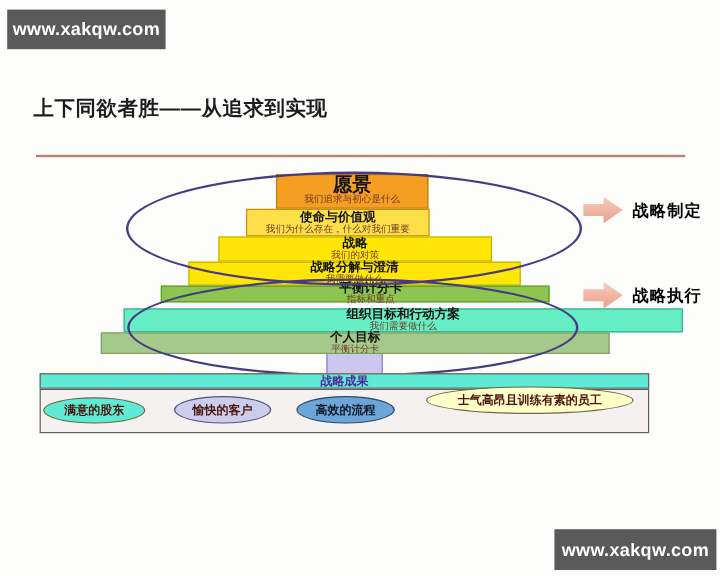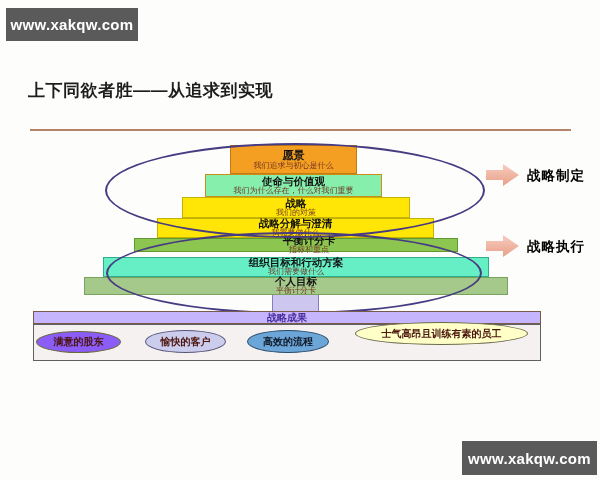--- a/index.html
+++ b/index.html
@@ -24,48 +24,48 @@
   }
   .title-rule{left:30px;top:129px;width:541px;height:2px;background:#b5826b;}
   
   .lvl{
     display:flex;flex-direction:column;justify-content:center;align-items:center;
     text-align:center;z-index:1;box-sizing:border-box;
   }
   .lvl .t{font-size:10.5px;line-height:11px;font-weight:bold;color:#121212;white-space:nowrap;}
   .lvl .s{font-size:8px;line-height:8.5px;color:#713527;white-space:nowrap;}
   .lvl1{left:230px;top:145px;width:127px;height:29px;background:#F49E22;border:1px solid #c07b14;}
-  .lvl1 .t{font-size:11px;line-height:14px;}
-  .lvl2{left:205px;top:174px;width:177px;height:23px;background:#86efac;border:1px solid #cf8d16;}
+  .lvl1 .t{font-size:16px;line-height:14px;}
+  .lvl2{left:205px;top:174px;width:153px;height:23px;background:#fde047;border:1px solid #cf8d16;}
   .lvl3{left:182px;top:197px;width:228px;height:21px;background:#FFE606;border:1px solid #c3b300;}
   .lvl4{left:157px;top:218px;width:277px;height:20px;background:#FFE606;border:1px solid #c3b300;}
   .lvl5{left:134px;top:238px;width:324px;height:14px;background:#8CC650;border:1px solid #5f9a2e;padding-left:26px;}
-  .lvl6{left:103px;top:257px;width:386px;height:20px;background:#66EFC5;border:1px solid #2fae8d;}
+  .lvl6{left:103px;top:257px;width:466px;height:20px;background:#66EFC5;border:1px solid #2fae8d;}
   .lvl7{left:84px;top:277px;width:424px;height:18px;background:#A5C98B;border:1px solid #78a35c;}
   
   .oval-outline{
     border:2px solid #473B82;border-radius:50%;background:transparent;
     z-index:2;pointer-events:none;
   }
   .oval-top{left:105px;top:143px;width:376px;height:91px;}
   .oval-bottom{left:106px;top:232px;width:372px;height:78px;}
   
   .connector{left:272px;top:289px;width:45px;height:23px;background:#CDC7F0;border:1px solid #8a7cc0;z-index:0;}
   
   .results-bar{
-    left:33px;top:311px;width:508px;height:13px;background:#c4b5fd;border:1px solid #7a5a4a;
+    left:33px;top:311px;width:508px;height:13px;background:#5eead4;border:1px solid #7a5a4a;
     display:flex;align-items:center;justify-content:center;z-index:3;box-sizing:border-box;
   }
   .results-bar .hdr{font-size:10px;font-weight:bold;color:#4b2e9e;}
   .results-box{left:33px;top:324px;width:508px;height:37px;background:#f4f1f0;border:1px solid #606060;z-index:3;box-sizing:border-box;}
   .res-oval{
     border-radius:50%;display:flex;align-items:center;justify-content:center;
     font-size:10px;font-weight:bold;color:#4a150d;z-index:4;white-space:nowrap;box-sizing:border-box;
   }
-  .res1{left:36px;top:331px;width:85px;height:22px;background:#8b5cf6;border:1.5px solid #6a6a3a;}
+  .res1{left:36px;top:331px;width:85px;height:22px;background:#5eead4;border:1.5px solid #6a6a3a;}
   .res2{left:145px;top:330px;width:81px;height:23px;background:#CCCCEC;border:1.5px solid #55557a;}
   .res3{left:247px;top:330px;width:82px;height:23px;background:#6CA6D8;border:1.5px solid #2a4a6a;color:#101a28;}
   .res4{left:355px;top:322px;width:173px;height:23px;background:#FFFFC8;border:1.5px solid #6a6a4a;}
   
   .stage-arrow{z-index:5;}
   .arrow1{left:486px;top:163px;}
   .arrow2{left:486px;top:234px;}
   .stage-label{font-size:13.5px;font-weight:bold;color:#000000;z-index:5;white-space:nowrap;letter-spacing:1px;}
   .label1{left:527px;top:167px;}
   .label2{left:527px;top:238px;}

